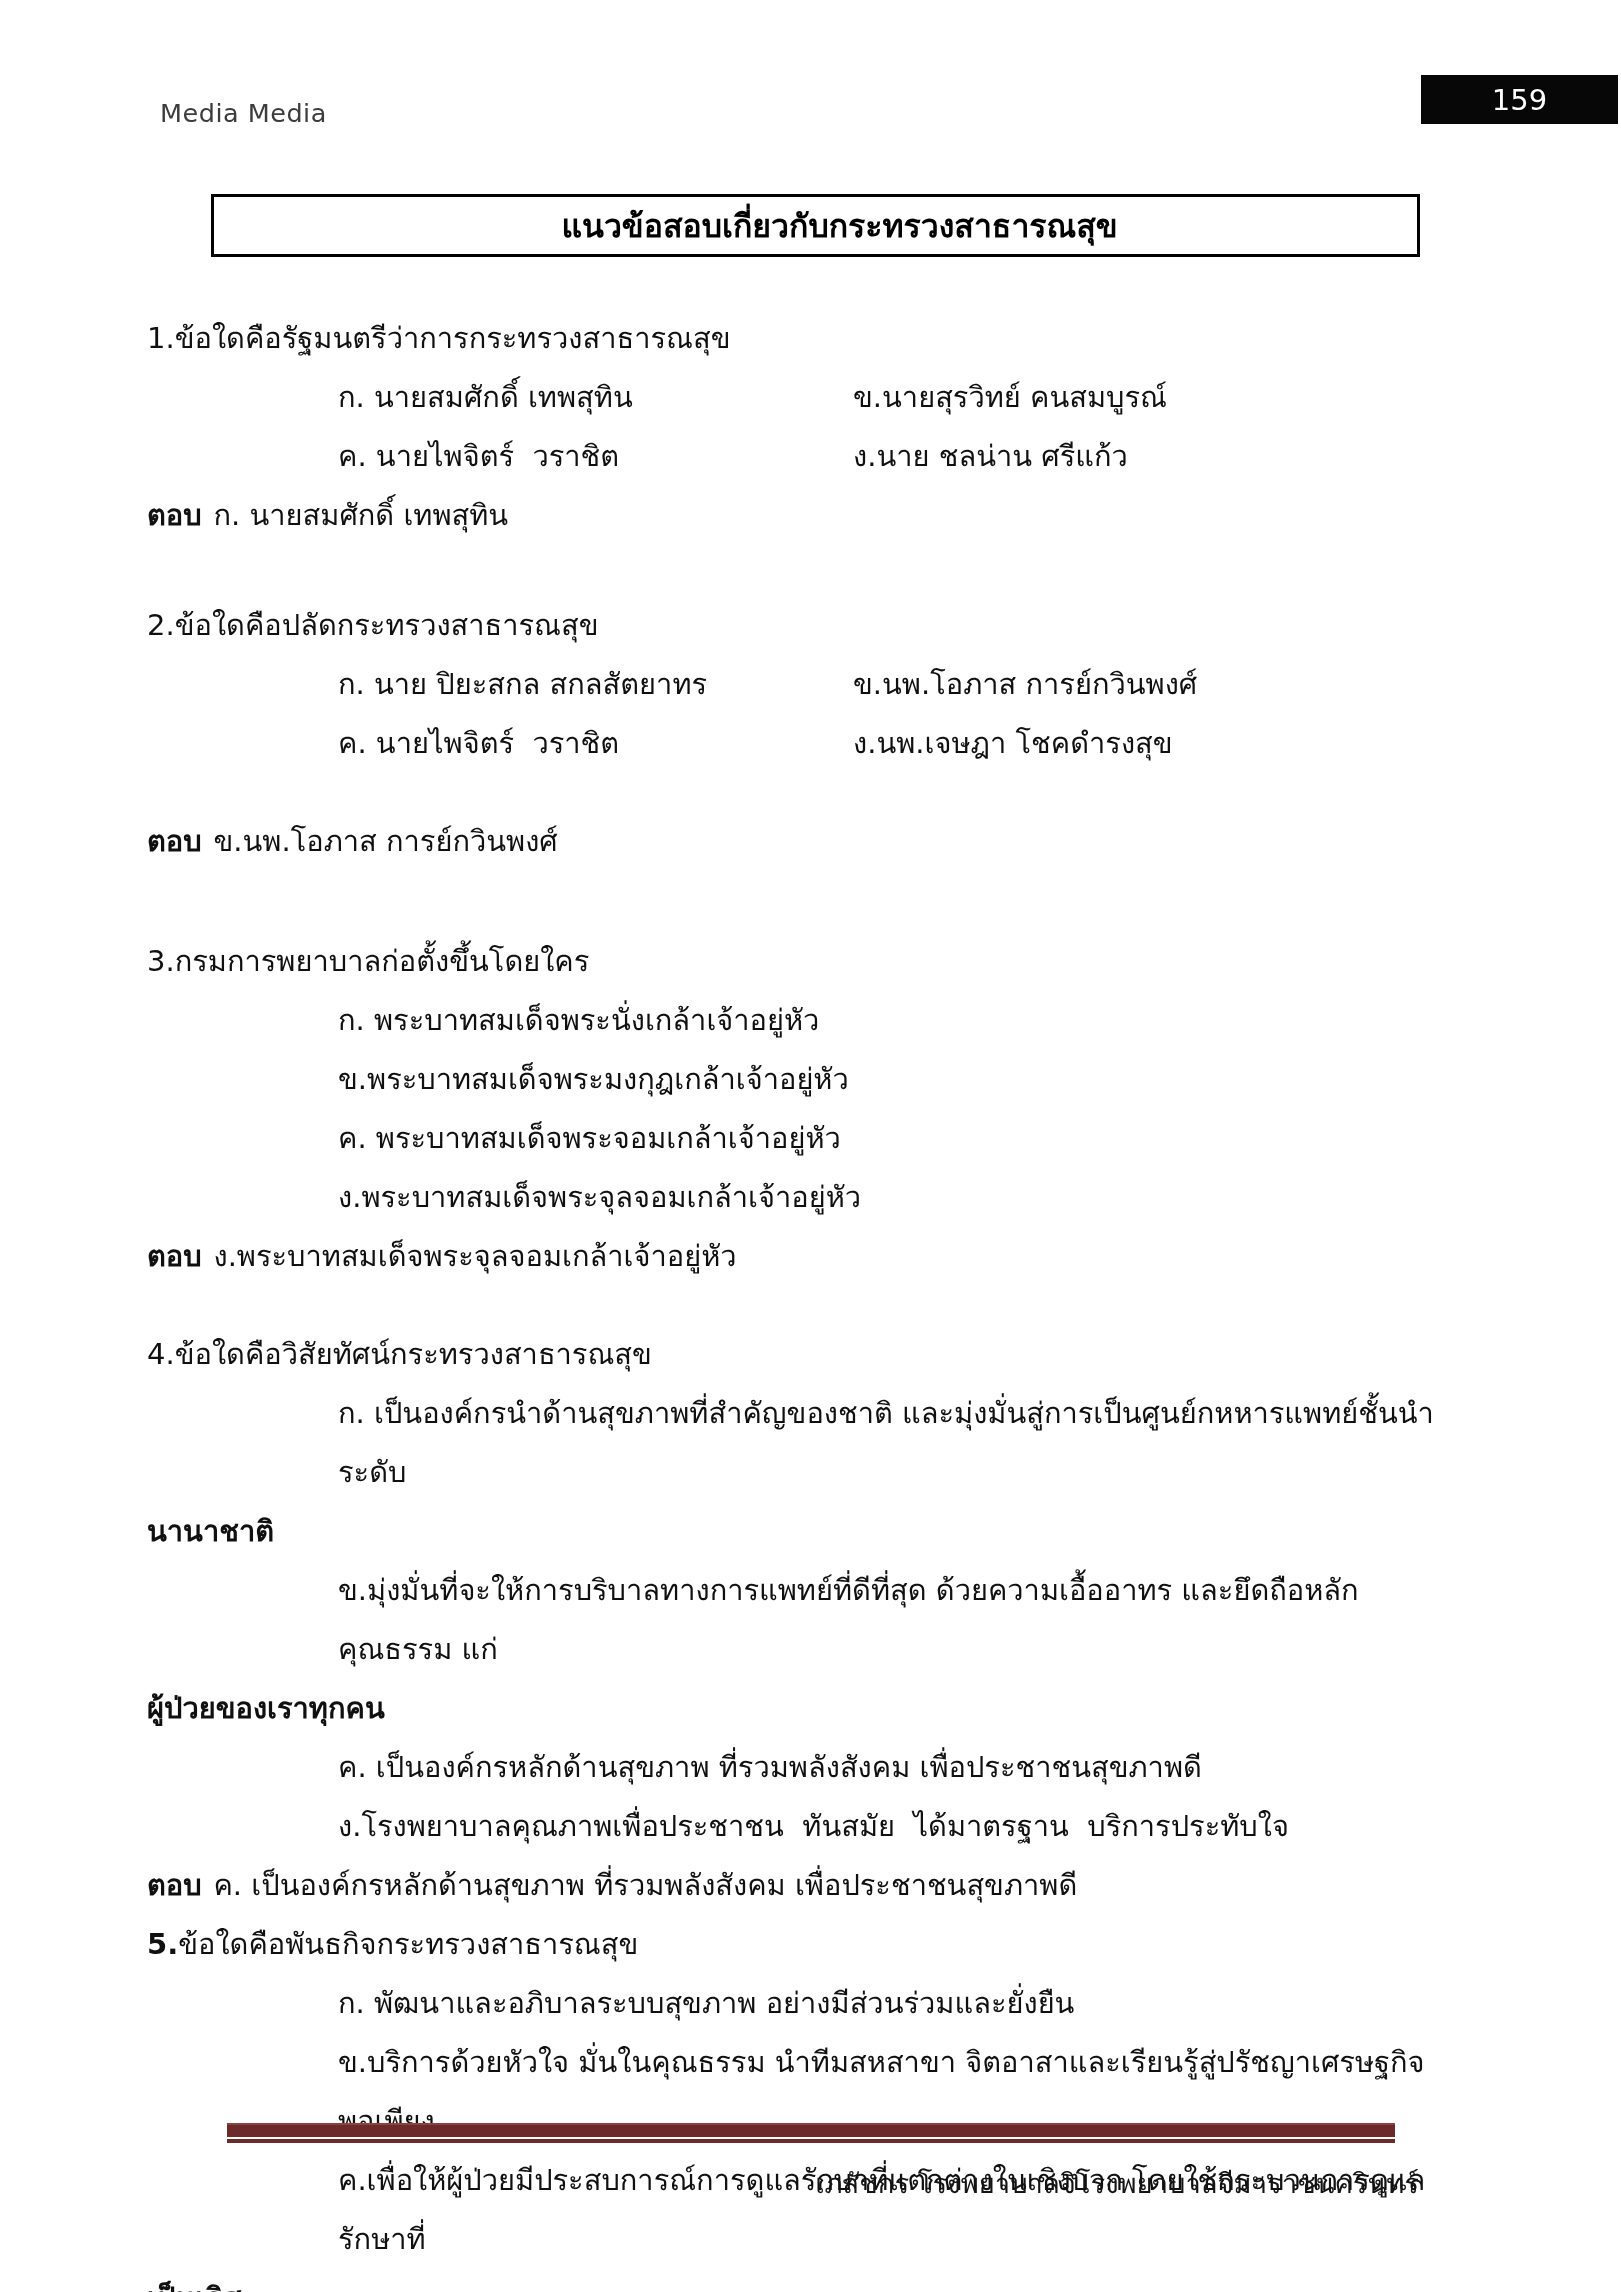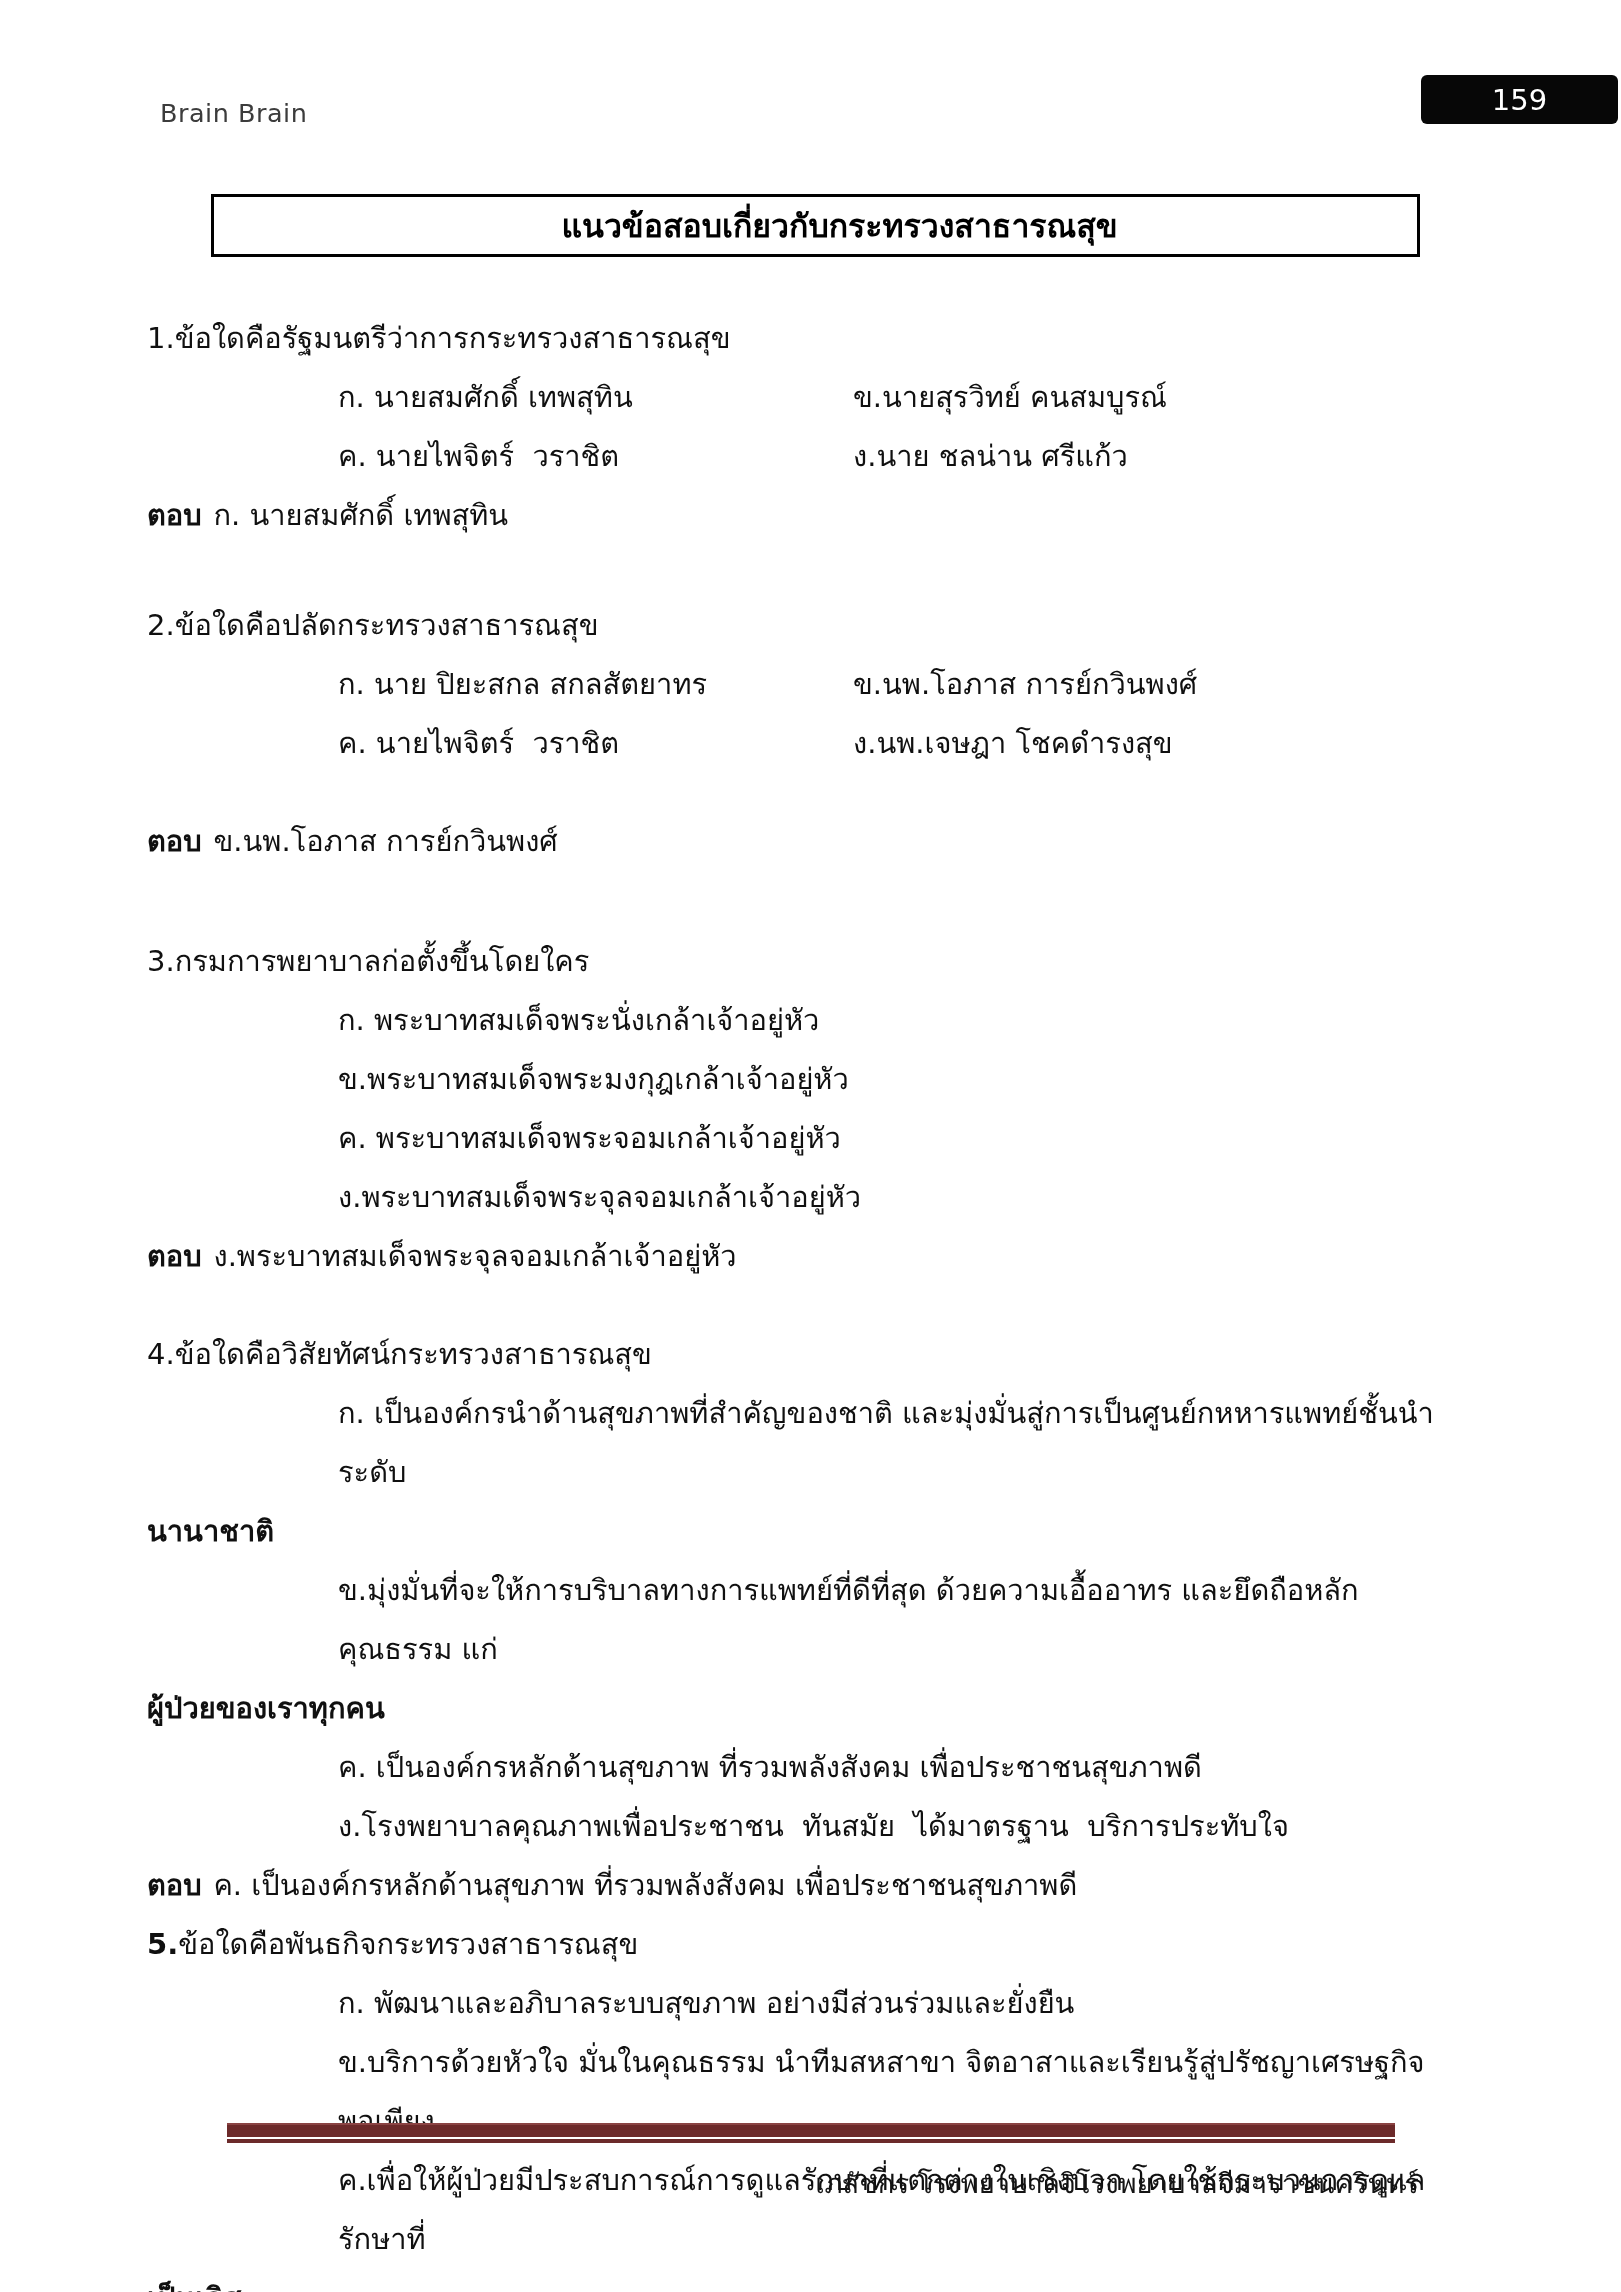--- a/index.html
+++ b/index.html
@@ -18,21 +18,20 @@
   .brand {
     position: absolute; left: 160px; top: 98px;
     font-size: 25.5px; color: #3c3c3c; letter-spacing: 0.5px;
   }
   .page-badge {
     position: absolute; left: 1421px; top: 75px;
     width: 197px; height: 49px;
     background: #070707; color: #ffffff;
     display: flex; align-items: center; justify-content: center;
     font-size: 29px;
-    border-radius: 6px;
   }
   .title-box {
     position: absolute; left: 211px; top: 194px;
     width: 1209px; height: 63px;
     border: 3.9px solid #000000; box-sizing: border-box;
     display: flex; align-items: center; justify-content: center;
     font-size: 32px; font-weight: bold; color: #000; padding-left: 48px;
   }
   .content {
     position: absolute; left: 147px; top: 309px;
@@ -66,21 +65,21 @@
   .footer-text {
     position: absolute; right: 202px; top: 2162px;
     font-size: 27.4px; color: #141414;
   }
 </style>
 </head>
 <body>
 
 <div class="page">
 
-  <div class="brand">Brain Brain</div>
+  <div class="brand">Media Media</div>
 
   <div class="page-badge">
     <span>159</span>
   </div>
 
   <div class="title-box">
     <span>แนวข้อสอบเกี่ยวกับกระทรวงสาธารณสุข</span>
   </div>
 
   <div class="content"><div class="question q-idx-1"><div class="q-text">1.ข้อใดคือรัฐมนตรีว่าการกระทรวงสาธารณสุข</div><div class="opt-line"><span class="pair-left">ก. นายสมศักดิ์ เทพสุทิน</span><span class="pair-right">ข.นายสุรวิทย์ คนสมบูรณ์</span></div><div class="opt-line"><span class="pair-left">ค. นายไพจิตร์  วราชิต</span><span class="pair-right">ง.นาย ชลน่าน ศรีแก้ว</span></div><div class="answer-row"><b class="ans-label">ตอบ</b><span class="answer-text">ก. นายสมศักดิ์ เทพสุทิน</span></div></div><div class="question q-idx-2"><div class="q-text">2.ข้อใดคือปลัดกระทรวงสาธารณสุข</div><div class="opt-line"><span class="pair-left">ก. นาย ปิยะสกล สกลสัตยาทร</span><span class="pair-right">ข.นพ.โอภาส การย์กวินพงศ์</span></div><div class="opt-line"><span class="pair-left">ค. นายไพจิตร์  วราชิต</span><span class="pair-right">ง.นพ.เจษฎา โชคดำรงสุข</span></div><div class="answer-row"><b class="ans-label">ตอบ</b><span class="answer-text">ข.นพ.โอภาส การย์กวินพงศ์</span></div></div><div class="question q-idx-3"><div class="q-text">3.กรมการพยาบาลก่อตั้งขึ้นโดยใคร</div><div class="opt-line"><span>ก. พระบาทสมเด็จพระนั่งเกล้าเจ้าอยู่หัว</span></div><div class="opt-line"><span>ข.พระบาทสมเด็จพระมงกุฎเกล้าเจ้าอยู่หัว</span></div><div class="opt-line"><span>ค. พระบาทสมเด็จพระจอมเกล้าเจ้าอยู่หัว</span></div><div class="opt-line"><span>ง.พระบาทสมเด็จพระจุลจอมเกล้าเจ้าอยู่หัว</span></div><div class="answer-row"><b class="ans-label">ตอบ</b><span class="answer-text">ง.พระบาทสมเด็จพระจุลจอมเกล้าเจ้าอยู่หัว</span></div></div><div class="question q-idx-4"><div class="q-text">4.ข้อใดคือวิสัยทัศน์กระทรวงสาธารณสุข</div><div class="opt-line"><span>ก. เป็นองค์กรนำด้านสุขภาพที่สำคัญของชาติ และมุ่งมั่นสู่การเป็นศูนย์กหหารแพทย์ชั้นนำระดับ</span></div><div class="cont-line">นานาชาติ</div><div class="opt-line"><span>ข.มุ่งมั่นที่จะให้การบริบาลทางการแพทย์ที่ดีที่สุด ด้วยความเอื้ออาทร และยึดถือหลักคุณธรรม แก่</span></div><div class="cont-line">ผู้ป่วยของเราทุกคน</div><div class="opt-line"><span>ค. เป็นองค์กรหลักด้านสุขภาพ ที่รวมพลังสังคม เพื่อประชาชนสุขภาพดี</span></div><div class="opt-line"><span>ง.โรงพยาบาลคุณภาพเพื่อประชาชน  ทันสมัย  ได้มาตรฐาน  บริการประทับใจ</span></div><div class="answer-row"><b class="ans-label">ตอบ</b><span class="answer-text">ค. เป็นองค์กรหลักด้านสุขภาพ ที่รวมพลังสังคม เพื่อประชาชนสุขภาพดี</span></div></div><div class="question q-idx-5"><div class="q-text"><b>5.</b>ข้อใดคือพันธกิจกระทรวงสาธารณสุข</div><div class="opt-line"><span>ก. พัฒนาและอภิบาลระบบสุขภาพ อย่างมีส่วนร่วมและยั่งยืน</span></div><div class="opt-line"><span>ข.บริการด้วยหัวใจ มั่นในคุณธรรม นำทีมสหสาขา จิตอาสาและเรียนรู้สู่ปรัชญาเศรษฐกิจพอเพียง</span></div><div class="opt-line"><span>ค.เพื่อให้ผู้ป่วยมีประสบการณ์การดูแลรักษาที่แตกต่างในเชิงบวก โดยใช้กระบวนการดูแลรักษาที่</span></div><div class="cont-line">เป็นเลิศ</div></div></div>

